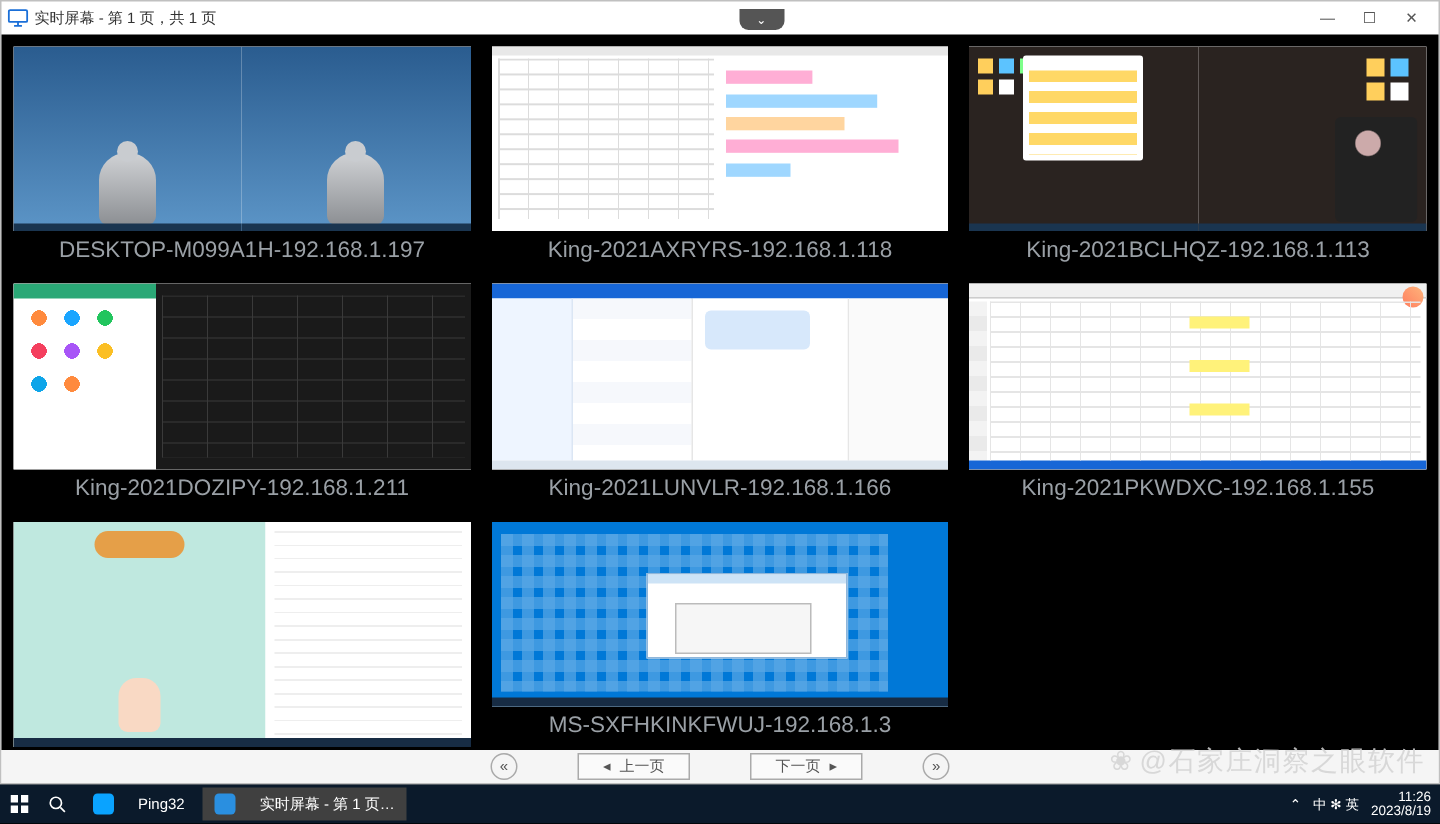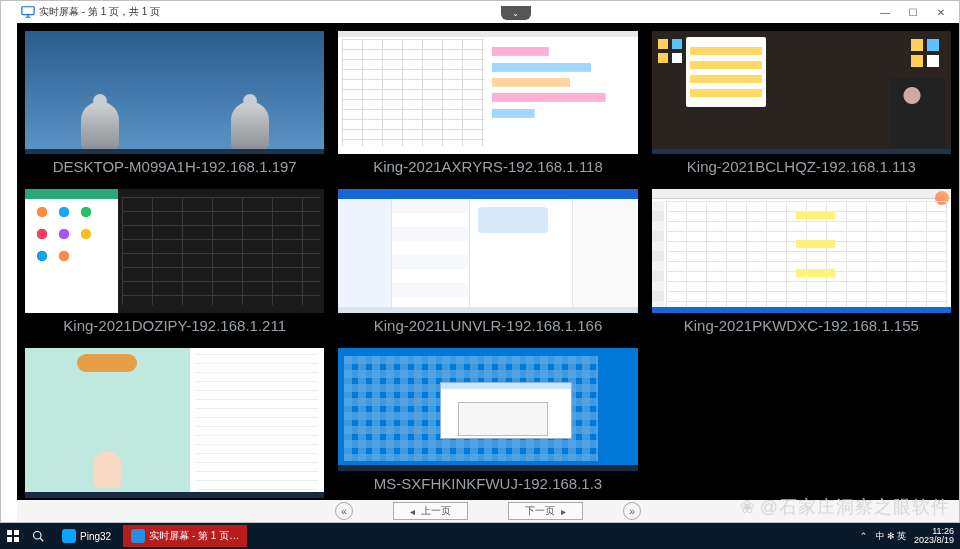--- a/index.html
+++ b/index.html
@@ -1,20 +1,20 @@
 <!DOCTYPE html>
 <html><head>
 <meta charset="utf-8">
 <style>
   * { box-sizing: border-box; margin: 0; padding: 0; }
   html, body { width: 960px; height: 549px; font-family: "Microsoft YaHei", sans-serif; overflow: hidden; background:#000; }
   body { display: flex; flex-direction: column; }
 
   
-  .app-window { flex: 1 1 auto; display: flex; flex-direction: column; background:#fff; border:1px solid #c0c0c0;padding-left:16px; }
+  .app-window { flex: 1 1 auto; display: flex; flex-direction: column; background:#fff; border:1px solid #c0c0c0; }
   .titlebar { height: 22px; display:flex; align-items:center; font-size:10px; color:#333; padding:0 4px; }
   .titlebar .icon { width:14px; height:14px; margin-right:4px; display:flex; align-items:center; justify-content:center; color:#1a6fd8; }
   .titlebar .spacer { flex:1; }
   .titlebar .winbtn { width:28px; height:18px; display:flex; align-items:center; justify-content:center; font-size:10px; color:#555; }
   .dropdown-tab { position:relative; width:30px; height:14px; background:#555; margin:0 auto -2px auto; border-radius:0 0 6px 6px; display:flex; align-items:center; justify-content:center; color:#fff; font-size:8px; }
 
   
   .grid-wrap { flex:1; overflow:hidden; background:#000; padding:2px; }
   .grid { display:grid; grid-template-columns: repeat(3, 1fr); grid-template-rows: repeat(3, 1fr); gap:2px; height:100%; }
   .cell { display:flex; flex-direction:column; background:#000; }
@@ -23,22 +23,22 @@
 
   
   .pager { height:22px; background:#f5f5f5; display:flex; align-items:center; justify-content:center; gap:40px; font-size:10px; color:#555; }
   .pager .btn { border:1px solid #aaa; padding:1px 16px; background:#fafafa; display:flex; align-items:center; gap:6px;}
   .pager .round { width:18px; height:18px; border:1px solid #aaa; border-radius:50%; display:flex; align-items:center; justify-content:center; font-size:10px; }
 
   
   .taskbar { height:26px; background:#0b1a2b; display:flex; align-items:center; color:#fff; font-size:10px; }
   .taskbar .start { width:26px; height:26px; display:flex; align-items:center; justify-content:center; }
   .taskbar .start svg { width:12px; height:12px; }
-  .taskbar .tbtn { height:22px; padding:0 8px; display:flex; align-items:center; gap:4px; margin-left:4px; }
-  .taskbar .tbtn.active { background:#b91c1c; }
+  .taskbar .tbtn { height:22px; padding:0 8px; display:flex; align-items:center; gap:16px; margin-left:4px; }
+  .taskbar .tbtn.active { background:#404040; }
   .taskbar .tbtn .dot { width:14px; height:14px; border-radius:3px; display:inline-block; }
   .taskbar .flex { flex:1; }
   .tray { display:flex; align-items:center; gap:8px; padding:0 6px; font-size:9px; text-align:right;}
   .tray .col { display:flex; flex-direction:column; line-height:1.05; align-items:flex-end;}
   .taskbar .search { width:24px; display:flex; align-items:center; justify-content:center;}
 
   
   .watermark { position:absolute; right:10px; bottom:30px; color:rgba(210,210,210,0.85); font-size:18px; letter-spacing:1px; pointer-events:none; display:flex; align-items:center; gap:4px; font-weight:500;}
   .dual { display:flex; height:100%; }
   .dual > div { flex:1; position:relative; }

